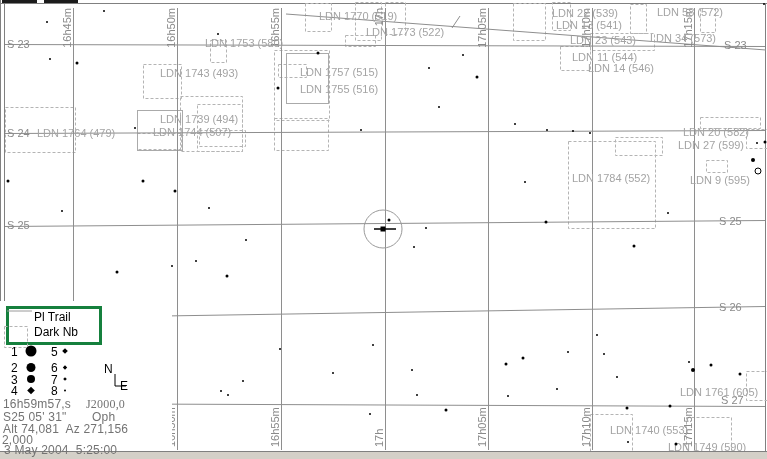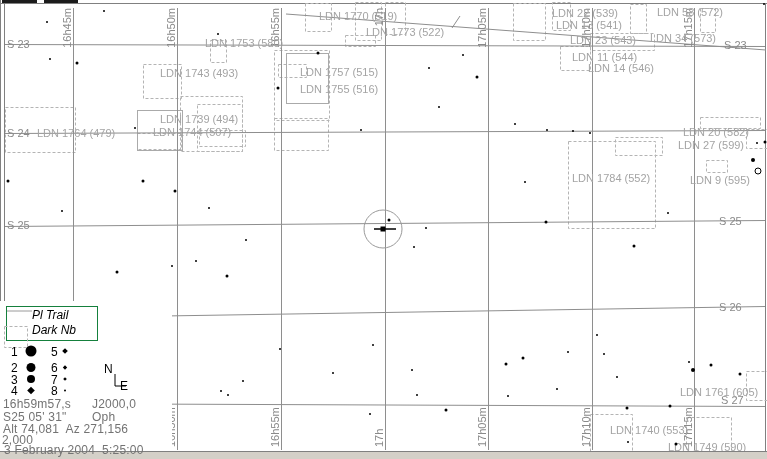--- a/index.html
+++ b/index.html
@@ -2,21 +2,21 @@
 <html><head>
 <meta charset="utf-8">
 <style>
   html,body{margin:0;padding:0;background:#fff;}
   #canvas{position:relative;width:767px;height:459px;background:#ffffff;
           font-family:"Liberation Sans",sans-serif;overflow:hidden;}
   svg{position:absolute;left:0;top:0;}
   #chart-svg{z-index:1;}
   #overlay-white{position:absolute;left:0;top:301px;width:172px;height:150px;background:#ffffff;z-index:2;}
   #legend-box{position:absolute;left:6px;top:306px;width:90px;height:33px;background:#ffffff;
-              border:1px solid #15803d;z-index:4;font-style:italic;}
+              border:3px solid #15803d;z-index:4;}
   #legend-box .row1{position:absolute;left:25px;top:1px;font-size:12px;color:#000;}
   #legend-box .row2{position:absolute;left:25px;top:16px;font-size:12px;color:#000000;}
   #legend-svg{z-index:5;pointer-events:none;}
   .statusline{position:absolute;font-size:12px;color:#737373;z-index:6;white-space:pre;letter-spacing:0.2px;}
   .compass-letter{position:absolute;font-size:12px;color:#000;z-index:6;}
   .tabfrag{position:absolute;top:0;height:3px;background:#1b1b1b;z-index:3;}
   #bottom-band{position:absolute;left:0;top:451px;width:767px;height:8px;background:#d4d0c8;
                border-top:1px solid #808080;z-index:3;}
 </style>
 </head>
@@ -217,22 +217,22 @@
       <text x="51" y="395" fill="#000" font-size="12px" font-family="&quot;Liberation Sans&quot;,sans-serif">8</text>
       <circle cx="65" cy="390.5" r="1" fill="#000"></circle>
       <line x1="115" y1="374" x2="115" y2="386" stroke="#000" stroke-width="1"></line>
       <line x1="115" y1="386" x2="126" y2="386" stroke="#000" stroke-width="1"></line>
     </svg>
 
   <div class="compass-letter" style="left:104px;top:362px;">N</div>
   <div class="compass-letter" style="left:120px;top:379px;">E</div>
 
   <div class="statusline" style="left:3px;top:397px;"><span>16h59m57,s</span></div>
-  <div class="statusline" style="left:92px;top:397px;">J2000,0</div>
+  <div class="statusline" style="left:86px;top:397px;font-family:Liberation Serif, serif;">J2000,0</div>
   <div class="statusline" style="left:3px;top:410px;">S25 05' 31"</div>
   <div class="statusline" style="left:92px;top:410px;">Oph</div>
   <div class="statusline" style="left:3px;top:422px;">Alt 74,081  Az 271,156</div>
   <div class="statusline" style="left:2px;top:433px;">2,000</div>
-  <div class="statusline" style="left:4px;top:443px;">3 February 2004  5:25:00</div>
+  <div class="statusline" style="left:4px;top:443px;">3 May 2004  5:25:00</div>
   <div class="statusline" style="left:153px;top:459px;">AEST</div>
 
   <div id="bottom-band"></div>
 </div>
 
 </body></html>

